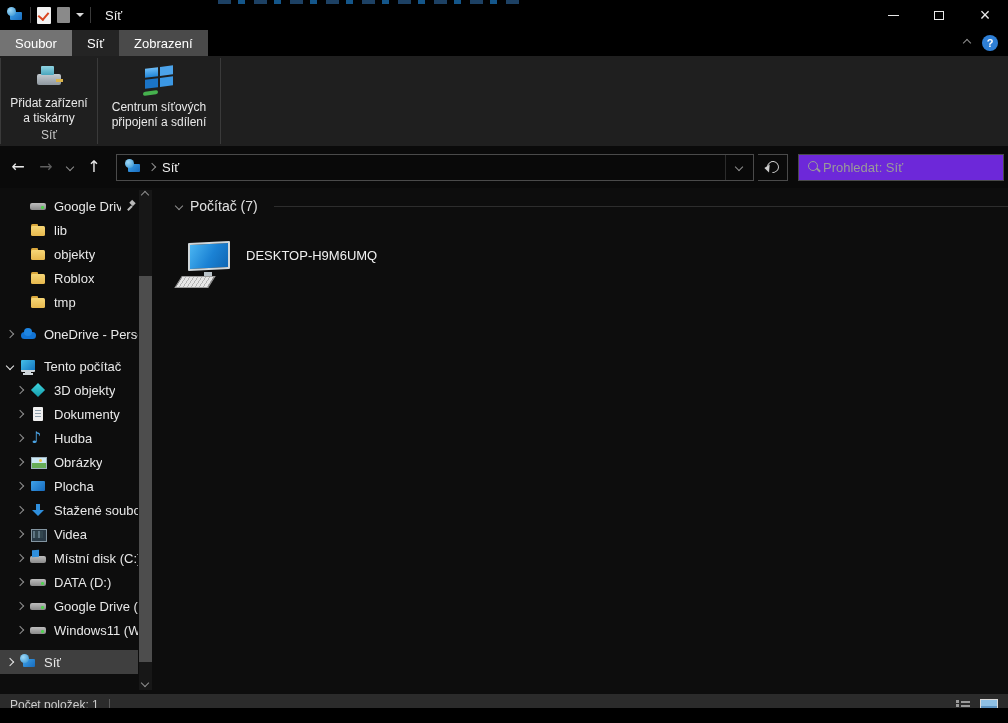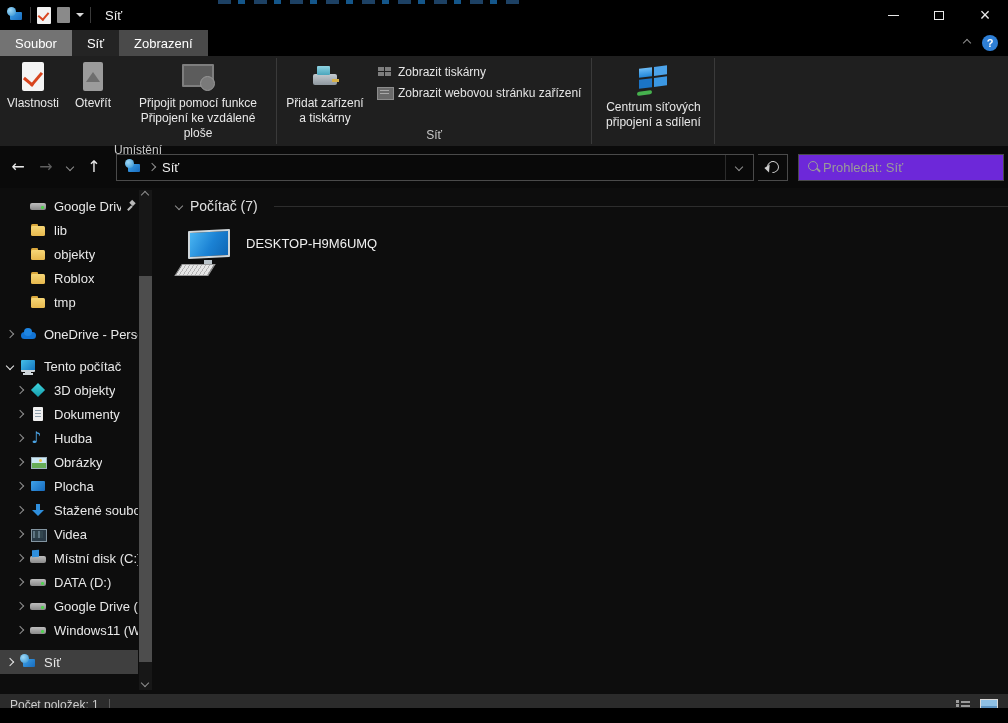--- a/index.html
+++ b/index.html
@@ -149,21 +149,21 @@
 
   .side-scroll { position:absolute; right:8px; top:2px; width:13px; height:500px; background:#171717; }
   .side-scroll .sc-up { position:absolute; top:2px; left:3px; }
   .side-scroll .sc-dn { position:absolute; bottom:4px; left:3px; }
   .side-thumb { position:absolute; left:0; top:86px; width:13px; height:386px; background:#4d4d4d; }
 
   .content { flex:1; padding:10px 0 0 16px; }
   .group-header { display:flex; align-items:center; gap:8px; }
   .group-header .txt { font-size:14px; color:#e0e0e0; }
   .group-header .rule { flex:1; height:1px; background:#2d2d2d; margin-left:8px; }
-  .citem { display:flex; margin-top:16px; align-items:flex-start; }
+  .citem { display:flex; margin-top:28px; align-items:flex-start; }
   .big-pc { position:relative; width:56px; height:48px; flex:none; }
   .big-pc .mon { position:absolute; left:12px; top:0; width:42px; height:28px; background:linear-gradient(120deg,#4ab5f2 0%,#1b82d4 55%,#0f67b5 100%); border:2px solid #cfd6da; border-radius:1px; transform:skewY(-3deg); }
   .big-pc .stand { position:absolute; left:28px; top:30px; width:8px; height:5px; background:#b9c2c8; }
   .big-pc .kb { position:absolute; left:2px; top:34px; width:34px; height:12px; background:repeating-linear-gradient(90deg,#e6e6e6 0 3px,#b5b5b5 3px 4px); border:1px solid #9b9b9b; transform:skewX(-32deg); }
   .citem .lbl { margin:6px 0 0 14px; font-size:13px; color:#f0f0f0; }
 
   
   .statusbar { height:22px; background:#2b2b2b; display:flex; align-items:center; padding:0 10px; }
   .statusbar .txt { font-size:12px; color:#cccccc; }
   .statusbar .sep { width:1px; height:13px; background:#5a5a5a; margin-left:10px; }
@@ -211,53 +211,26 @@
     <div class="tab tab-file">Soubor</div>
     <div class="tab tab-active">Síť</div>
     <div class="tab tab-view">Zobrazení</div>
     <div class="tabrow-right">
       <span class="cv u"></span>
       <span class="help-badge">?</span>
     </div>
   </div>
 
   <div class="ribbon">
-    <div class="rgroup" style="padding:0 2px;">
-      <div class="rgroup-body">
-        <div class="rbtn-big" style="max-width:62px;">
-          <span class="ric ric-props"></span>
-          <span class="lbl">Vlastnosti</span>
-        </div>
-        <div class="rbtn-big" style="max-width:54px;">
-          <span class="ric ric-open"></span>
-          <span class="lbl">Otevřít</span>
-        </div>
-        <div class="rbtn-big" style="max-width:152px;">
-          <span class="ric ric-rdp"></span>
-          <span class="lbl">Připojit pomocí funkce Připojení ke vzdálené ploše</span>
-        </div>
-      </div>
-      <div class="rgroup-label">Umístění</div>
-    </div>
     <div class="rdivider"></div>
     <div class="rgroup" style="padding:0 2px;">
       <div class="rgroup-body">
         <div class="rbtn-big" style="max-width:92px;">
           <span class="ric ric-dev"></span>
           <span class="lbl">Přidat zařízení a tiskárny</span>
-        </div>
-        <div class="rsmall-col">
-          <div class="rbtn-small">
-            <span class="ric ric-grid"></span>
-            <span>Zobrazit tiskárny</span>
-          </div>
-          <div class="rbtn-small">
-            <span class="ric ric-web"></span>
-            <span>Zobrazit webovou stránku zařízení</span>
-          </div>
         </div>
       </div>
       <div class="rgroup-label">Síť</div>
     </div>
     <div class="rdivider"></div>
     <div class="rgroup" style="padding:4px 2px;">
       <div class="rgroup-body">
         <div class="rbtn-big" style="max-width:118px;">
           <span class="ric ric-ncenter"></span>
           <span class="lbl">Centrum síťových připojení a sdílení</span>

